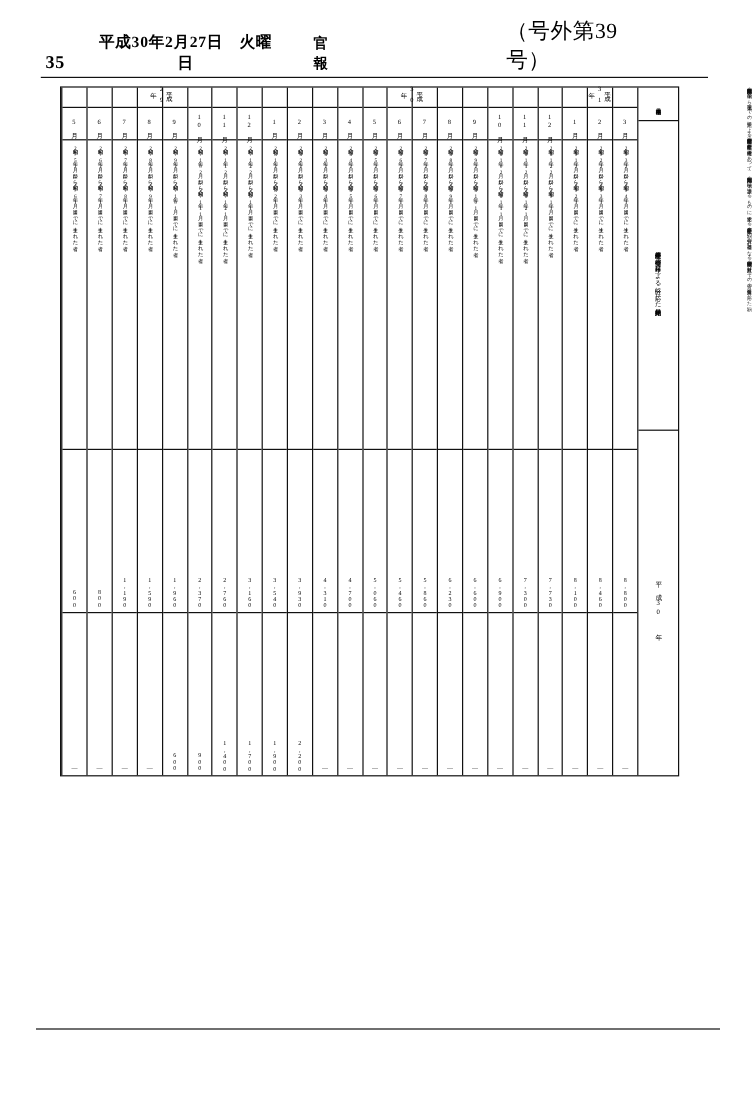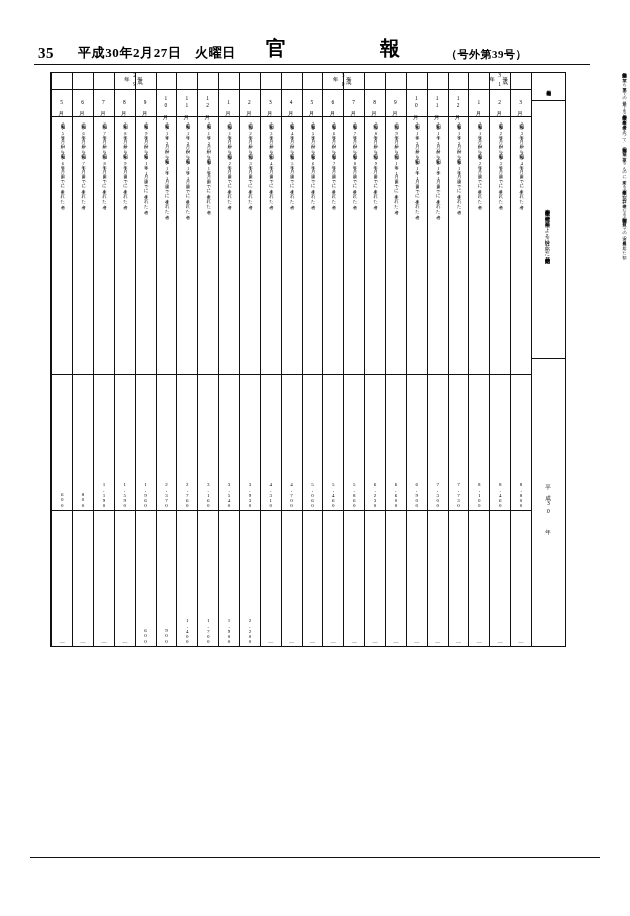--- a/index.html
+++ b/index.html
@@ -15,22 +15,22 @@
   }
   .page{position:absolute;inset:0;}
 
   
   .masthead{
     position:absolute;left:38px;top:40px;width:510px;height:22px;
     display:flex;align-items:flex-end;
   }
   .mh-page{font-size:15px;font-weight:bold;letter-spacing:.5px;}
   .mh-date{font-size:13px;margin-left:24px;letter-spacing:.6px;font-weight:bold;text-align:center;}
-  .mh-title{font-size:20px;font-weight:bold;margin-left:30px;letter-spacing:18px;}
-  .mh-issue{font-size:11px;font-weight:bold;margin-left:28px;letter-spacing:.5px;}
+  .mh-title{font-size:12px;font-weight:bold;margin-left:30px;letter-spacing:18px;}
+  .mh-issue{font-size:18px;font-weight:normal;margin-left:44px;letter-spacing:.5px;}
   .rule-top{
     position:absolute;left:34px;top:64px;width:556px;height:0;
     border-top:1.6px solid #111;
   }
   .rule-bottom{
     position:absolute;left:30px;top:857px;width:570px;height:0;
     border-top:1.4px solid #111;
   }
 
   

